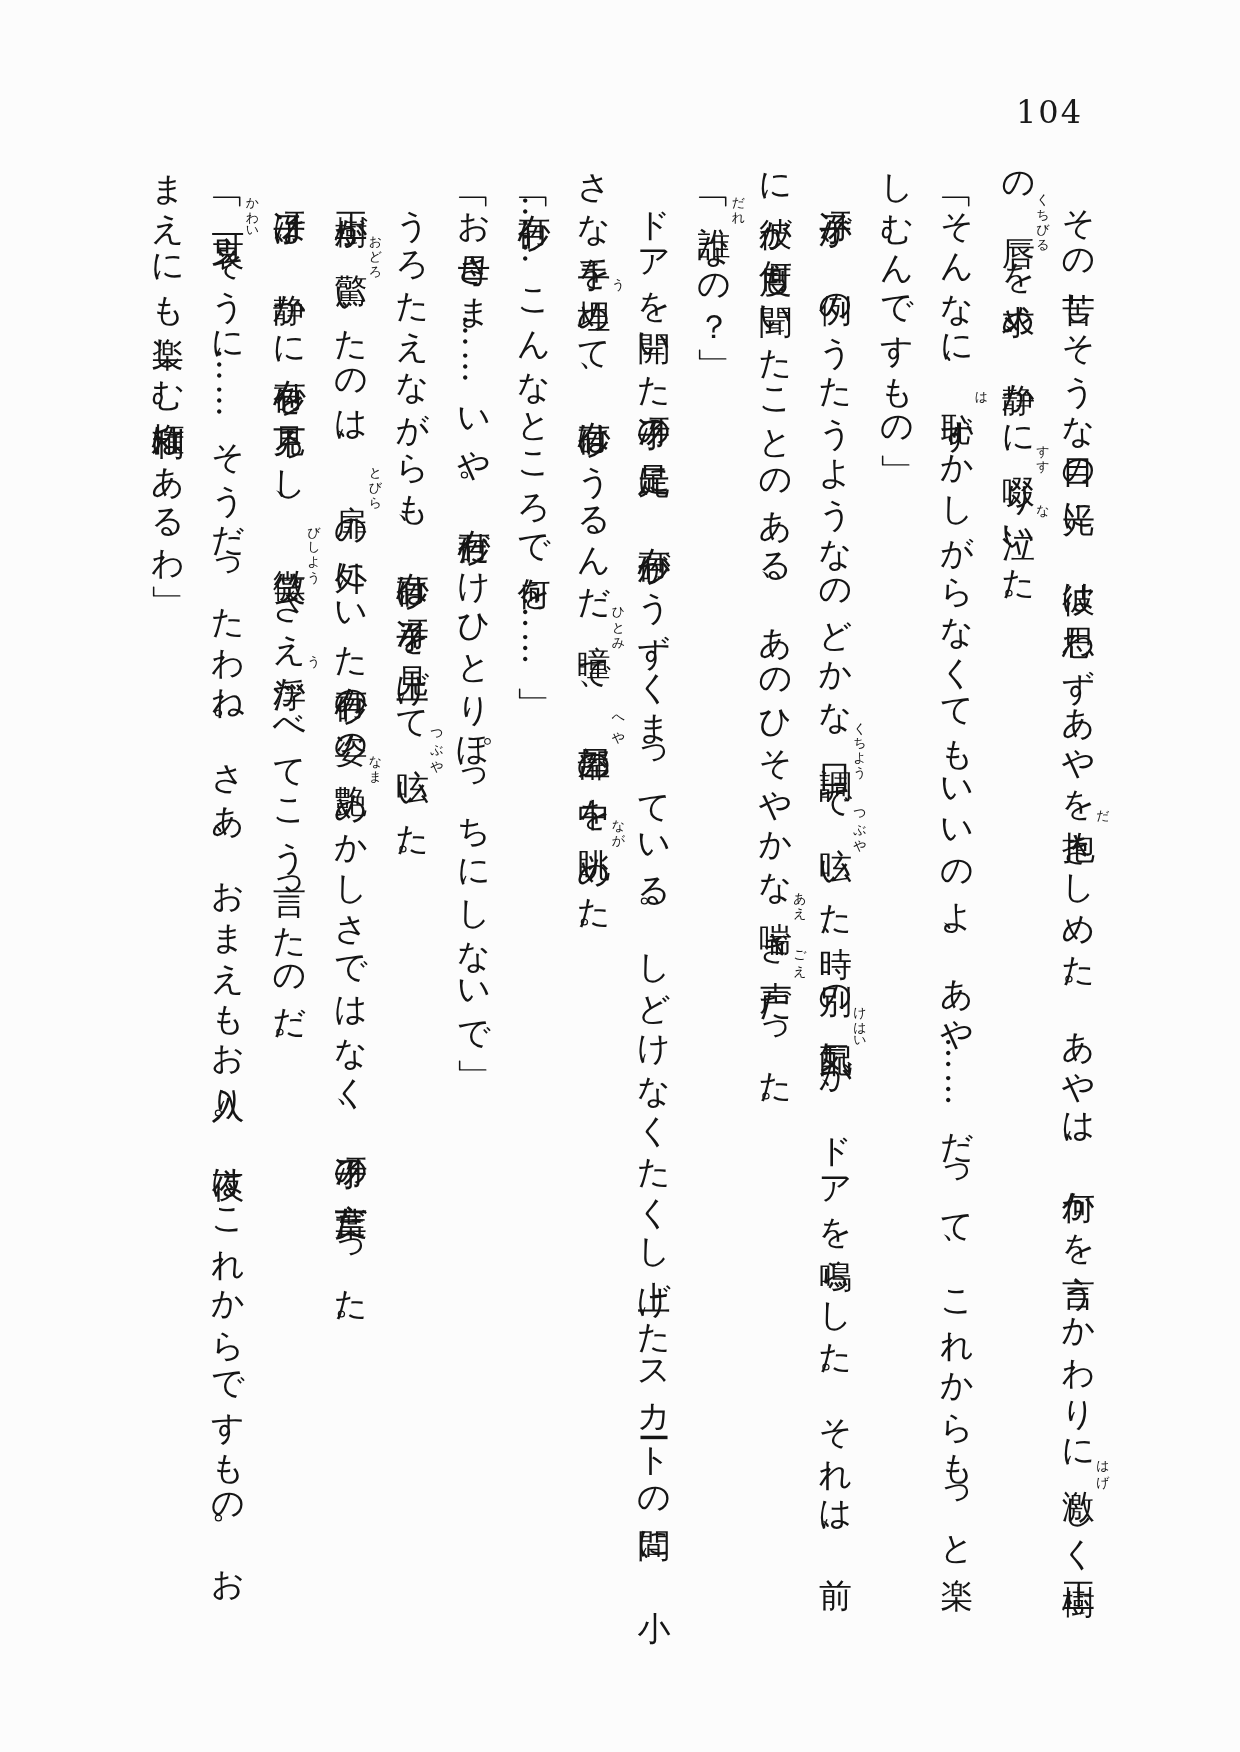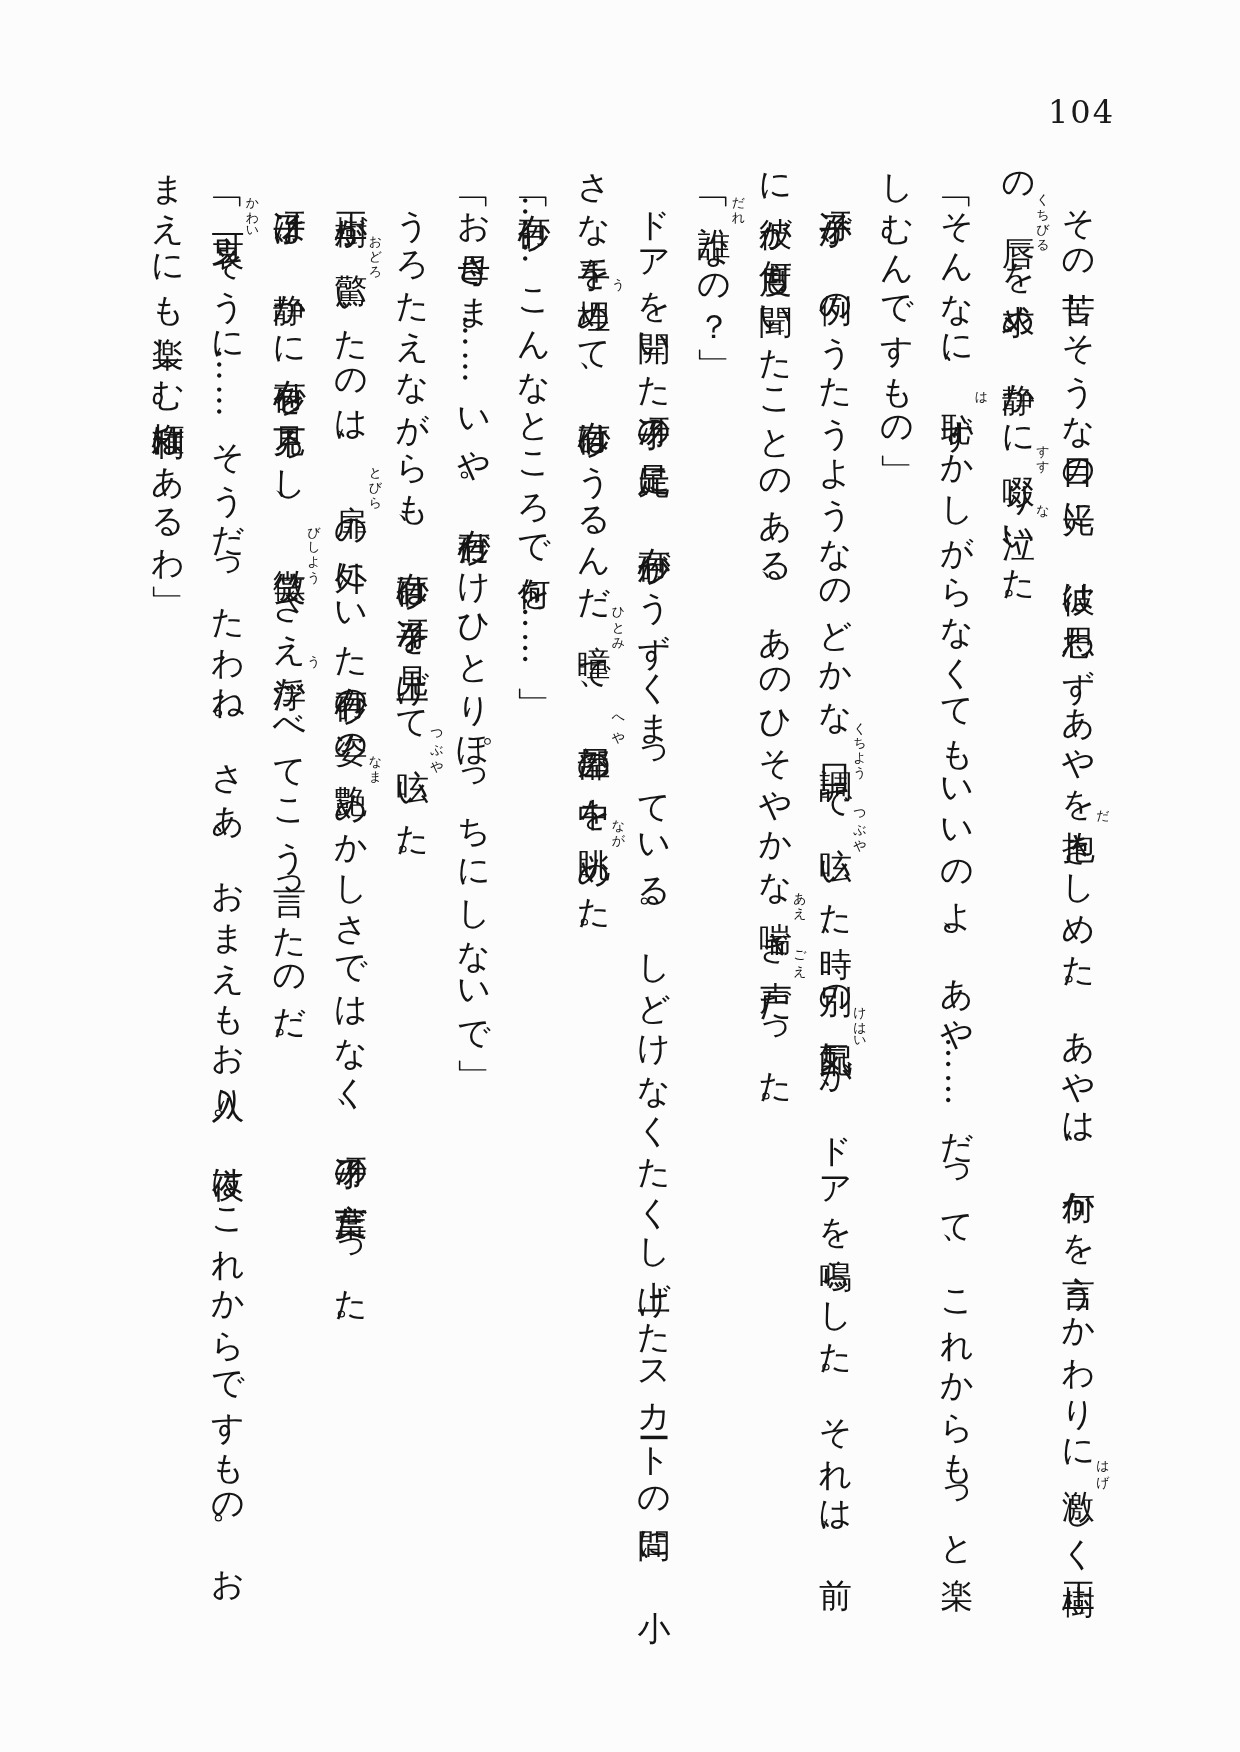--- a/index.html
+++ b/index.html
@@ -19,21 +19,20 @@
     position: absolute;
     inset: 0;
   }
   .page-number {
     position: absolute;
     left: 1016px;
     top: 93px;
     font-size: 32px;
     letter-spacing: 2px;
     color: #1a1a1a;
-    margin-left: 32px;
   }
   .text-block {
     position: absolute;
     top: 150px;
     right: 130px;
     width: 980px;
     height: 1444px;
     writing-mode: vertical-rl;
     text-orientation: mixed;
   }

